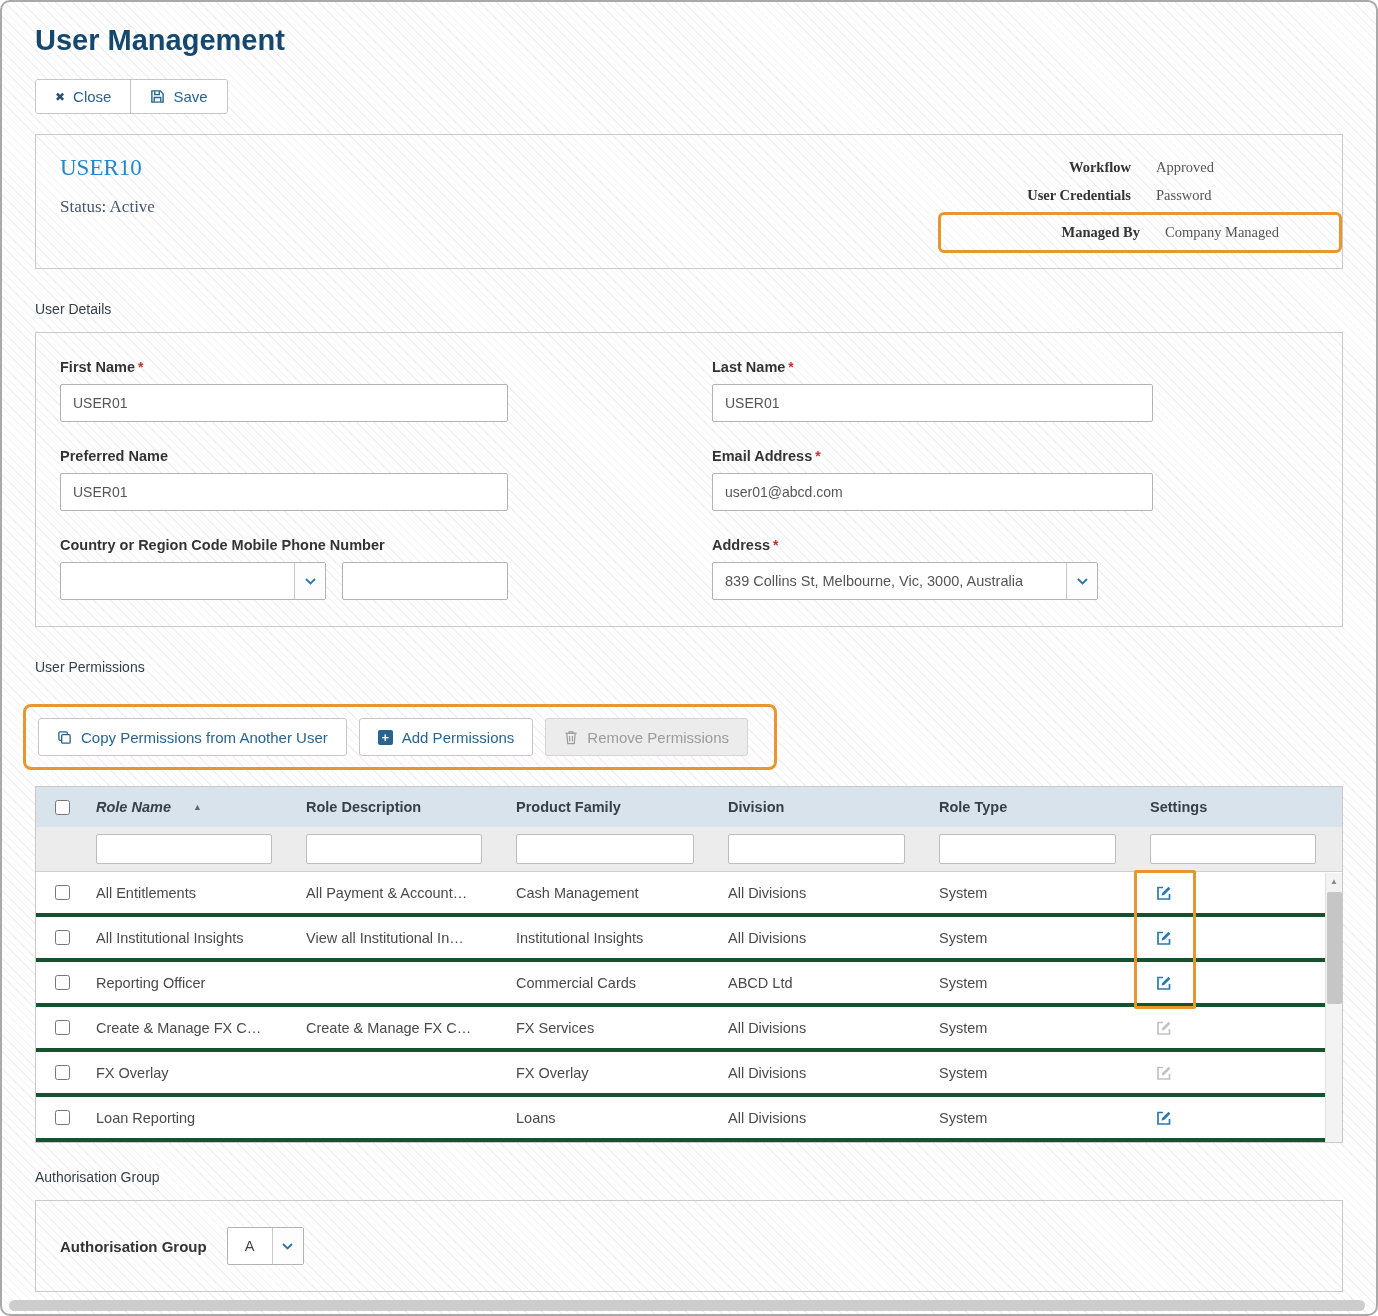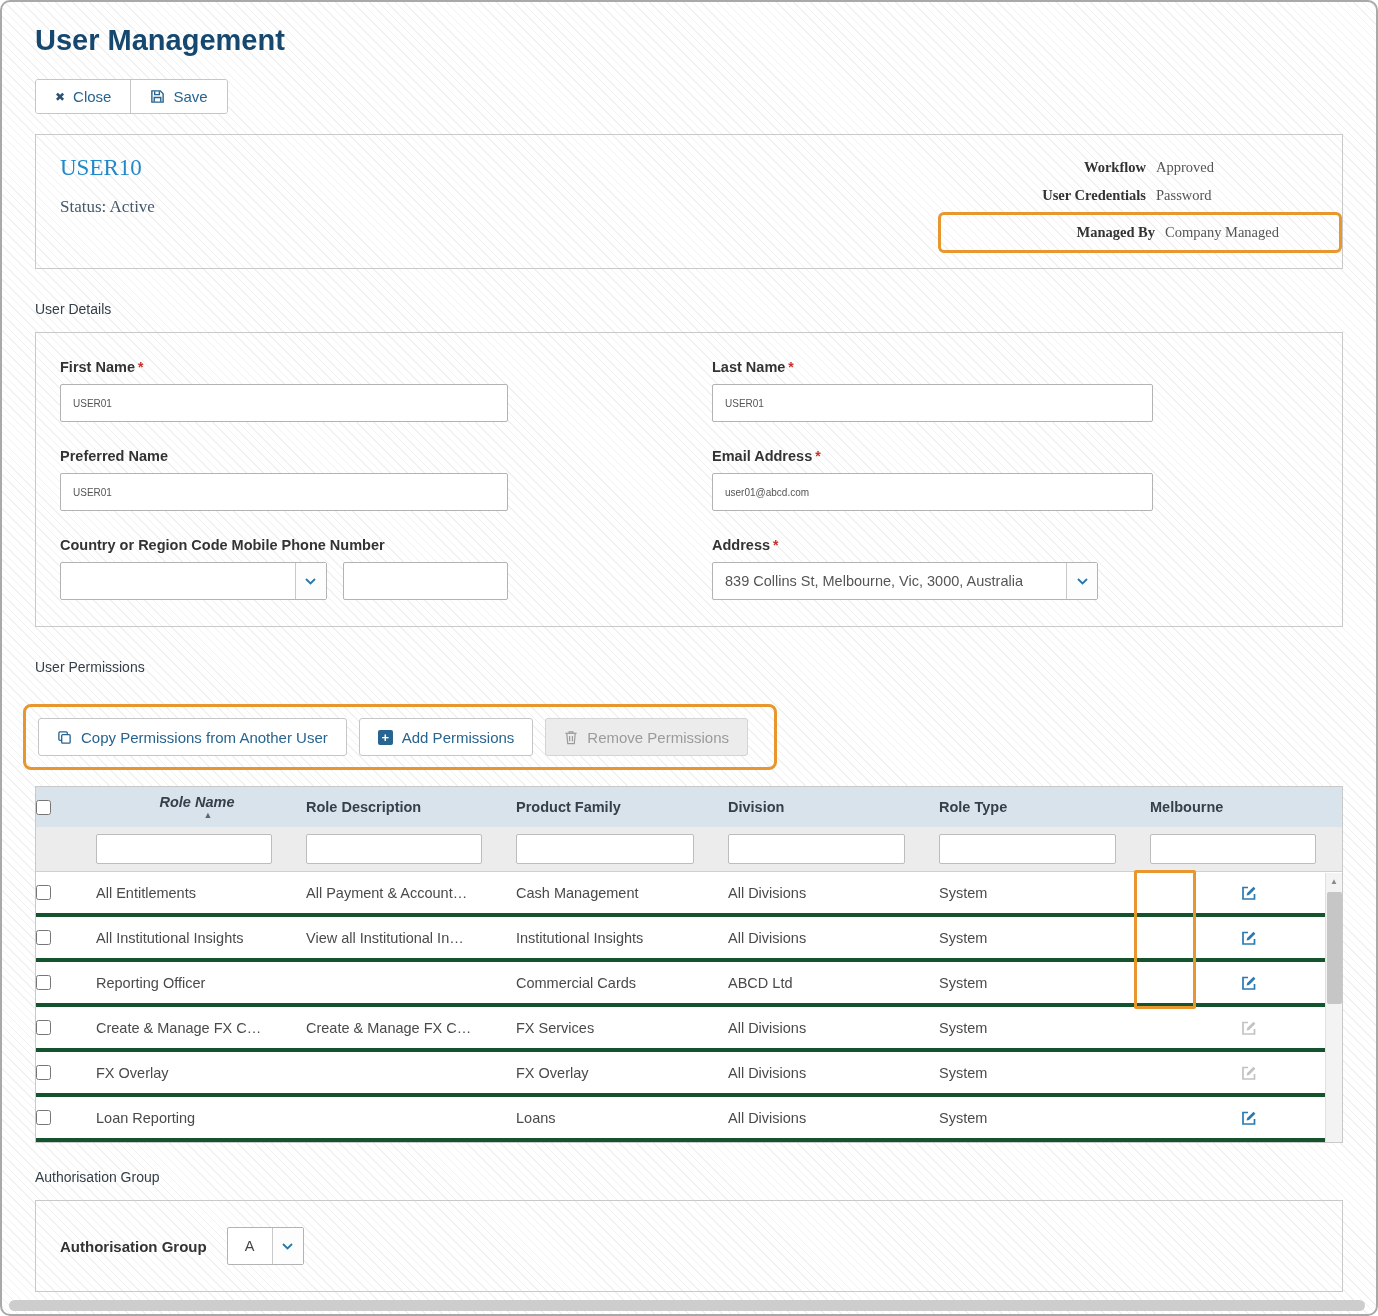--- a/index.html
+++ b/index.html
@@ -57,21 +57,21 @@
     justify-content: space-between;
     font-family: Liberation Serif, serif;
   }
   .user-id { color: #2089c9; font-size: 23px; font-weight: 400; margin-bottom: 16px; cursor: pointer; }
   .status-text { font-size: 17px; color: #46586a; }
 
   .summary-meta { width: 340px; font-size: 14.5px; padding-top: 4px; }
   .meta-row {
     display: grid;
     grid-template-columns: 1fr 162px;
-    column-gap: 10px;
+    column-gap: 25px;
     align-items: center;
     margin-bottom: 11px;
   }
   .meta-label { font-weight: bold; color: #333333; text-align: right; }
   .meta-value { color: #555555; }
   .managed-box {
     border: 3px solid #e8962e;
     border-radius: 6px;
     padding: 9px 12px;
     margin: -3px -24px 0 -40px;
@@ -96,21 +96,21 @@
     row-gap: 26px;
   }
   .field-label { font-size: 14.5px; font-weight: bold; color: #333333; margin-bottom: 9px; }
   .req { color: #c9302c; margin-left: 3px; font-size: 14px; vertical-align: top; }
   .text-input {
     width: 100%;
     height: 38px;
     border: 1px solid #b3b3b3;
     border-radius: 2px;
     padding: 0 12px;
-    font-size: 10px;
+    font-size: 14px;
     color: #555555;
     background: #ffffff;
     font-family: inherit;
   }
   .phone-controls { display: flex; gap: 16px; }
   .combo {
     display: flex;
     height: 38px;
     border: 1px solid #b3b3b3;
     border-radius: 2px;
@@ -181,21 +181,21 @@
   }
   .thead {
     display: flex;
     background: #d9e3eb;
     height: 40px;
     align-items: center;
     font-weight: bold;
     font-size: 14.5px;
     color: #34404a;
   }
-  .cell { padding-left: 8px; overflow: hidden; white-space: nowrap; flex-direction: column; }
+  .cell { padding-left: 8px; overflow: hidden; white-space: nowrap; }
   .c0 { width: 52px; display: flex; justify-content: center; padding-left: 0; }
   .c1 { width: 210px; }
   .c2 { width: 210px; }
   .c3 { width: 212px; }
   .c4 { width: 211px; }
   .c5 { width: 211px; }
   .c6 { flex: 1; }
   .role-name-hdr { font-style: italic; display: flex; align-items: center; }
   .sort-arrow { font-size: 9px; color: #546a7a; margin-left: 22px; }
 
@@ -448,21 +448,21 @@
         <input type="checkbox" style="">
       </div>
       <div class="cell c1 role-name-hdr">
         <span>Role Name</span>
         <span class="sort-arrow">▲</span>
       </div>
       <div class="cell c2">Role Description</div>
       <div class="cell c3">Product Family</div>
       <div class="cell c4">Division</div>
       <div class="cell c5">Role Type</div>
-      <div class="cell c6">Melbourne</div>
+      <div class="cell c6">Settings</div>
     </div>
 
     <div class="filter-row">
       <div class="cell c0"></div>
       <div class="cell c1"><input class="filter-input" type="text" style=""></div>
       <div class="cell c2"><input class="filter-input" type="text" style=""></div>
       <div class="cell c3"><input class="filter-input" type="text" style=""></div>
       <div class="cell c4"><input class="filter-input" type="text" style=""></div>
       <div class="cell c5"><input class="filter-input" type="text" style=""></div>
       <div class="cell c6"><input class="filter-input" type="text" style=""></div>

